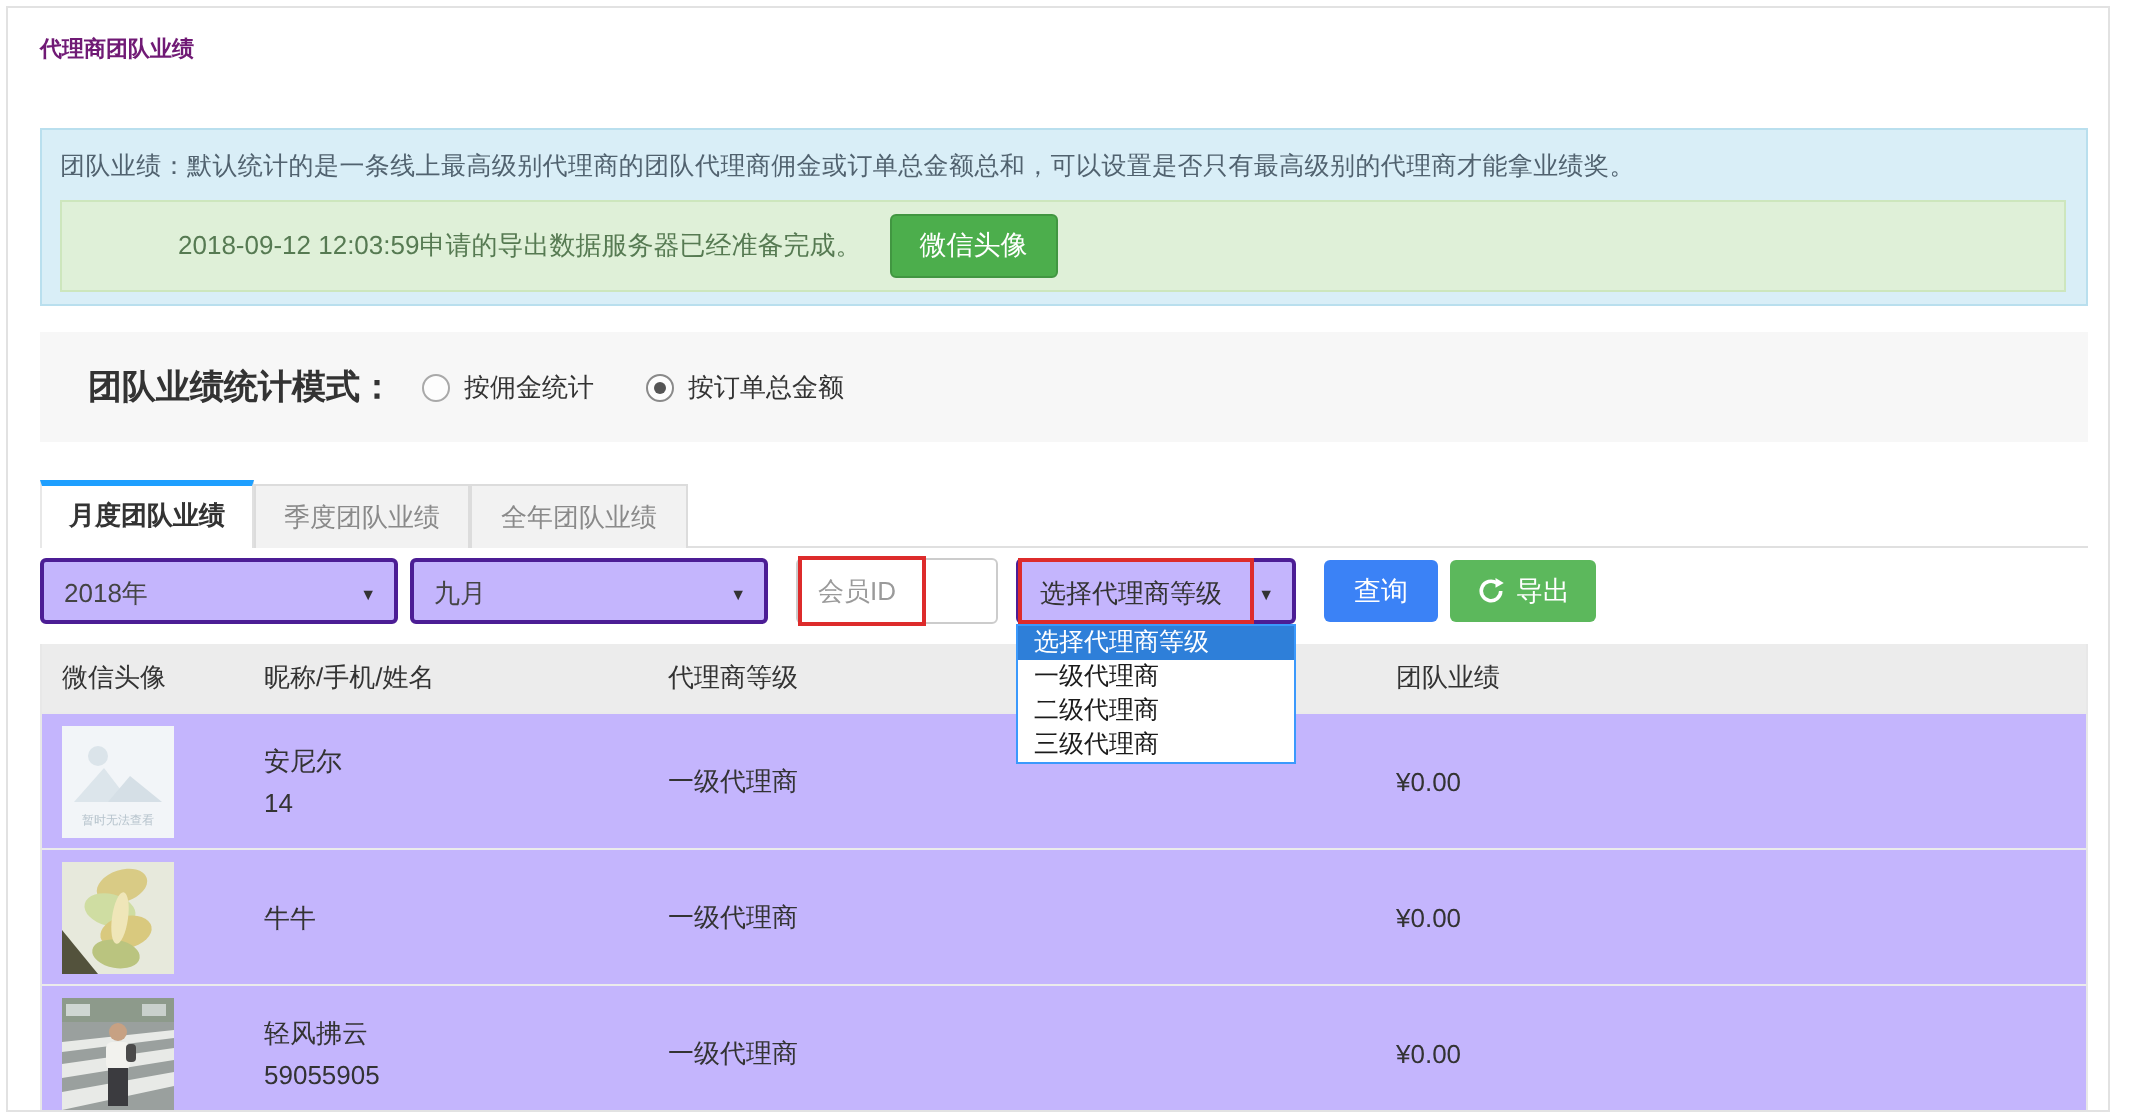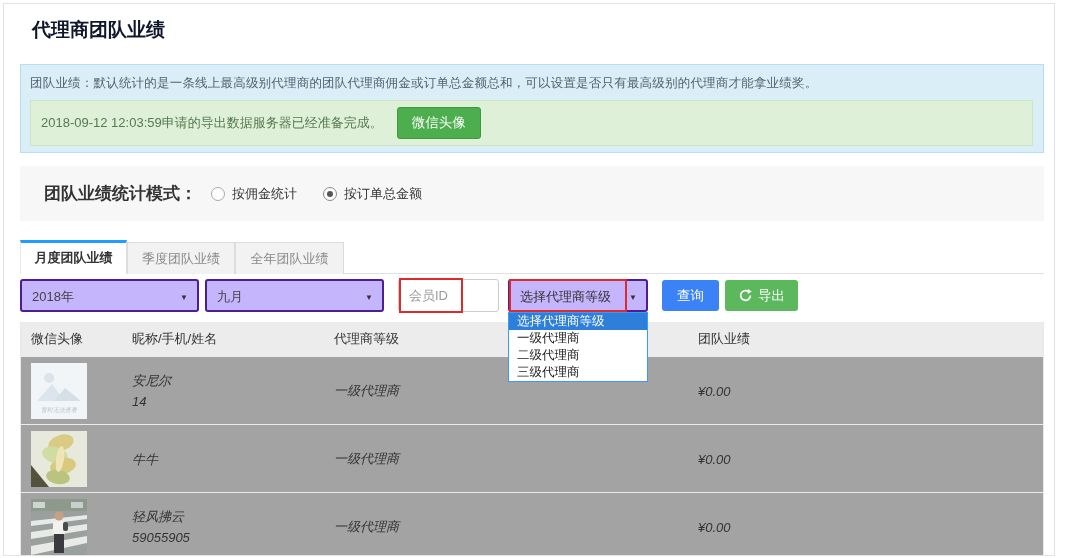--- a/index.html
+++ b/index.html
@@ -2,29 +2,29 @@
 <html><head>
 <meta charset="utf-8">
 <style>
   * { margin:0; padding:0; box-sizing:border-box; }
   html,body { width:1065px; height:558px; background:#fff;
     font-family:"Liberation Sans","DejaVu Sans",sans-serif; }
   .page { position:absolute; left:3px; top:3px; width:1052px; height:553px;
     background:#fff; border:1px solid #e2e2e2; overflow:hidden; }
   .abs { position:absolute; }
 
-  .page-title { left:28px; top:13px; font-size:19px; font-weight:bold; color:#0f172a; }
+  .page-title { left:16px; top:13px; font-size:11px; font-weight:bold; color:#701a75; }
 
   
   .alert-info { left:16px; top:60px; width:1024px; height:89px;
     background:#d9eef7; border:1px solid #b9dfee; padding:10px 10px 10px 9px; }
   .alert-info .line1 { font-size:12.5px; color:#51626f; letter-spacing:.2px; }
   .alert-success { margin-top:8px; height:46px; background:#dff0d8; border:1px solid #cde6bd;
     display:flex; align-items:center; padding:0 10px; }
-  .alert-success .msg { font-size:13px; color:#567a52; }
+  .alert-success .msg { font-size:13px; color:#567a52;margin-left:48px; }
   .btn-download { margin-left:14px; background:#4cae4c; border:1px solid #419641; color:#fff;
     font-size:13.5px; padding:6px 14px; border-radius:3px; cursor:pointer; }
 
   
   .mode-strip { left:16px; top:162px; width:1024px; height:55px; background:#f7f7f7;
     display:flex; align-items:center; padding-left:24px; }
   .mode-label { font-size:17px; font-weight:bold; color:#333; margin-right:14px; }
   .radio-opt { display:flex; align-items:center; margin-right:26px; cursor:pointer; }
   .radio-circ { width:14px; height:14px; border:1px solid #a9a9a9; border-radius:50%;
     background:#fdfdfd; position:relative; }
@@ -72,21 +72,21 @@
   .dd-opt { height:17px; line-height:17px; padding-left:8px; font-size:12.5px; color:#1b1b1b;
     cursor:pointer; white-space:nowrap; }
   .dd-opt.hl { background:#2e7fd9; color:#fff; }
 
   
   .table { left:16px; top:318px; width:1024px; height:234px;
     border:1px solid #e8e8e8; border-top:none; background:#fff; }
   .thead { position:relative; height:34px; background:#ececec; }
   .th { position:absolute; top:0; line-height:34px; font-size:13px; color:#333; }
   .col1 { left:10px; } .col2 { left:111px; } .col3 { left:313px; } .col4 { left:677px; }
-  .trow { position:relative; height:68px; border-top:1px solid #ebebeb; background:#a3a3a3;font-style:italic; }
+  .trow { position:relative; height:68px; border-top:1px solid #ebebeb; background:#c4b5fd; }
   .trow:first-of-type { border-top:none; }
   .avatar { position:absolute; left:10px; top:6px; width:56px; height:56px; overflow:hidden; }
   .cell-name { position:absolute; left:111px; top:50%; transform:translateY(-50%);
     font-size:13px; color:#333; line-height:21px; }
   .cell-mid { position:absolute; left:313px; top:50%; transform:translateY(-50%);
     font-size:13px; color:#333; }
   .cell-amt { position:absolute; left:677px; top:50%; transform:translateY(-50%);
     font-size:13px; color:#333; }
 </style>
 </head>

